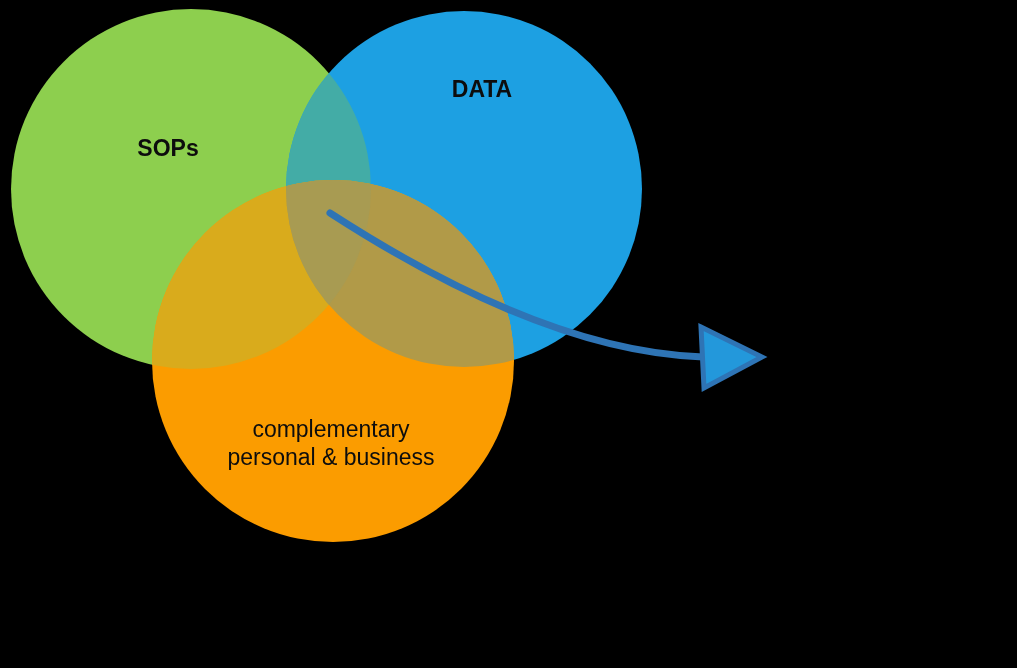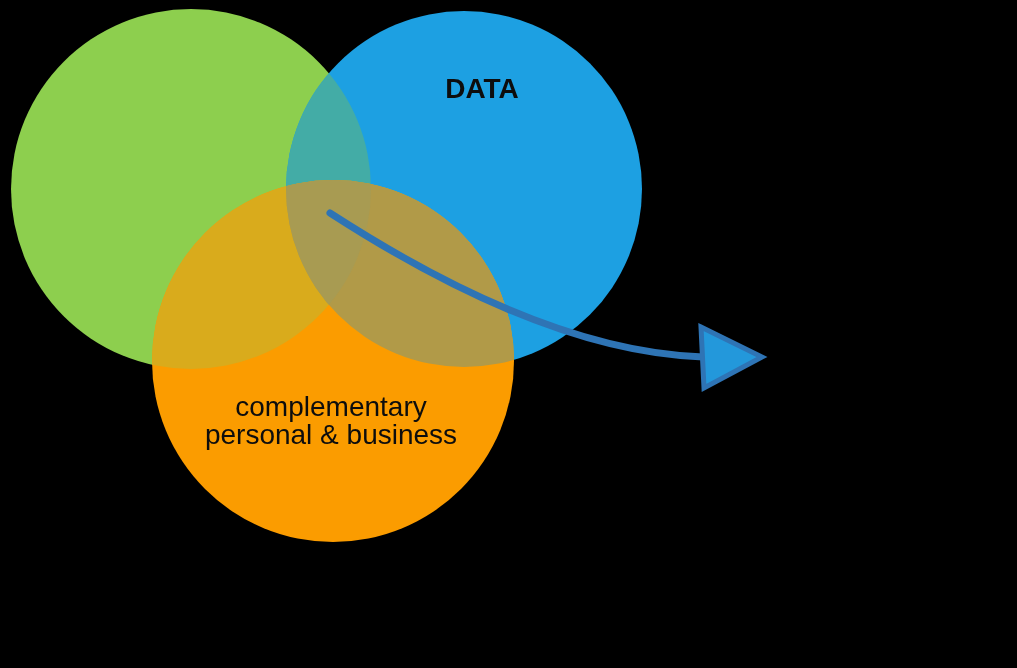--- a/index.html
+++ b/index.html
@@ -18,21 +18,21 @@
   .venn-svg {
     position: absolute;
     left: 0;
     top: 0;
   }
   .circle-label {
     position: absolute;
     transform: translateX(-50%);
     text-align: center;
     color: #0d0d0d;
-    font-size: 28px;
+    font-size: 23px;
     line-height: 28px;
     white-space: nowrap;
   }
   .circle-label .bold-line {
     font-weight: bold;
   }
 </style>
 </head>
 <body>
 
@@ -65,24 +65,25 @@
         <circle cx="333" cy="361" r="181" fill="#A89B52"></circle>
       </g>
     </g>
 
     <path d="M 330 213 Q 545 352 703 357" fill="none" stroke-width="7" stroke-linecap="round" stroke="#2E74B5"></path>
     <polygon points="701,327 762,357 704,388" stroke-width="5" stroke-linejoin="miter" fill="#2398DB"></polygon>
     <polygon points="701,327 762,357 704,388" fill="none" stroke-width="5" stroke-linejoin="miter" stroke="#2E74B5"></polygon>
   </svg>
 
   <div class="circle-label" style="left:168px; top:134px;">
+    <div class="bold-line">SOPs</div>
   </div>
 
   <div class="circle-label" style="left:482px; top:75px;">
     <div class="bold-line">DATA</div>
   </div>
 
-  <div class="circle-label" style="left:331px; top:393px;">
+  <div class="circle-label" style="left:331px; top:415px;">
     <div>complementary</div>
     <div>personal &amp; business</div>
   </div>
 
 </div>
 
 </body></html>

